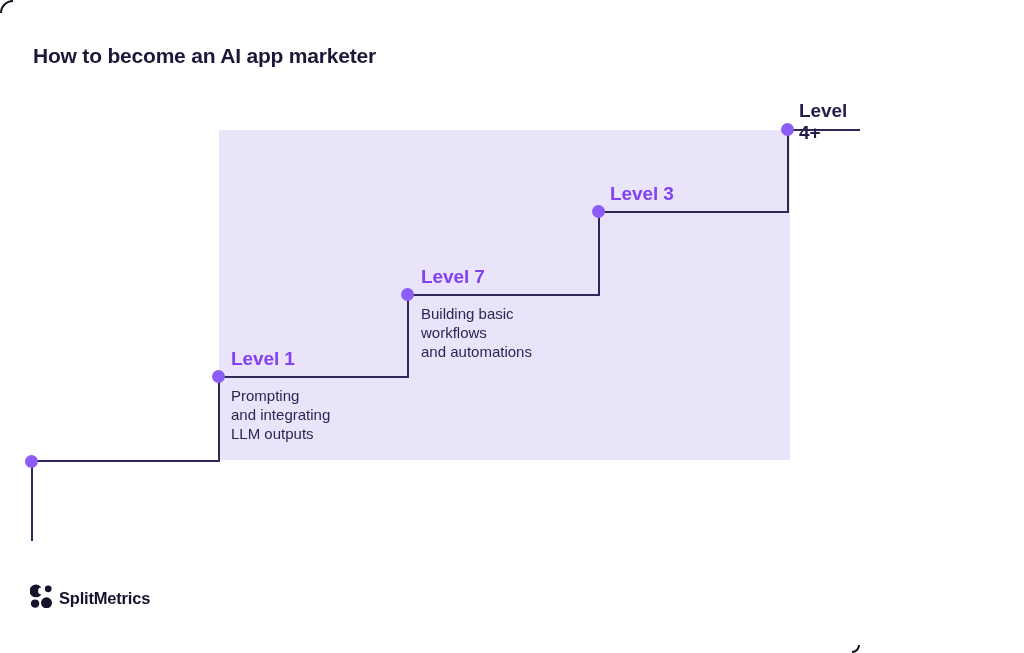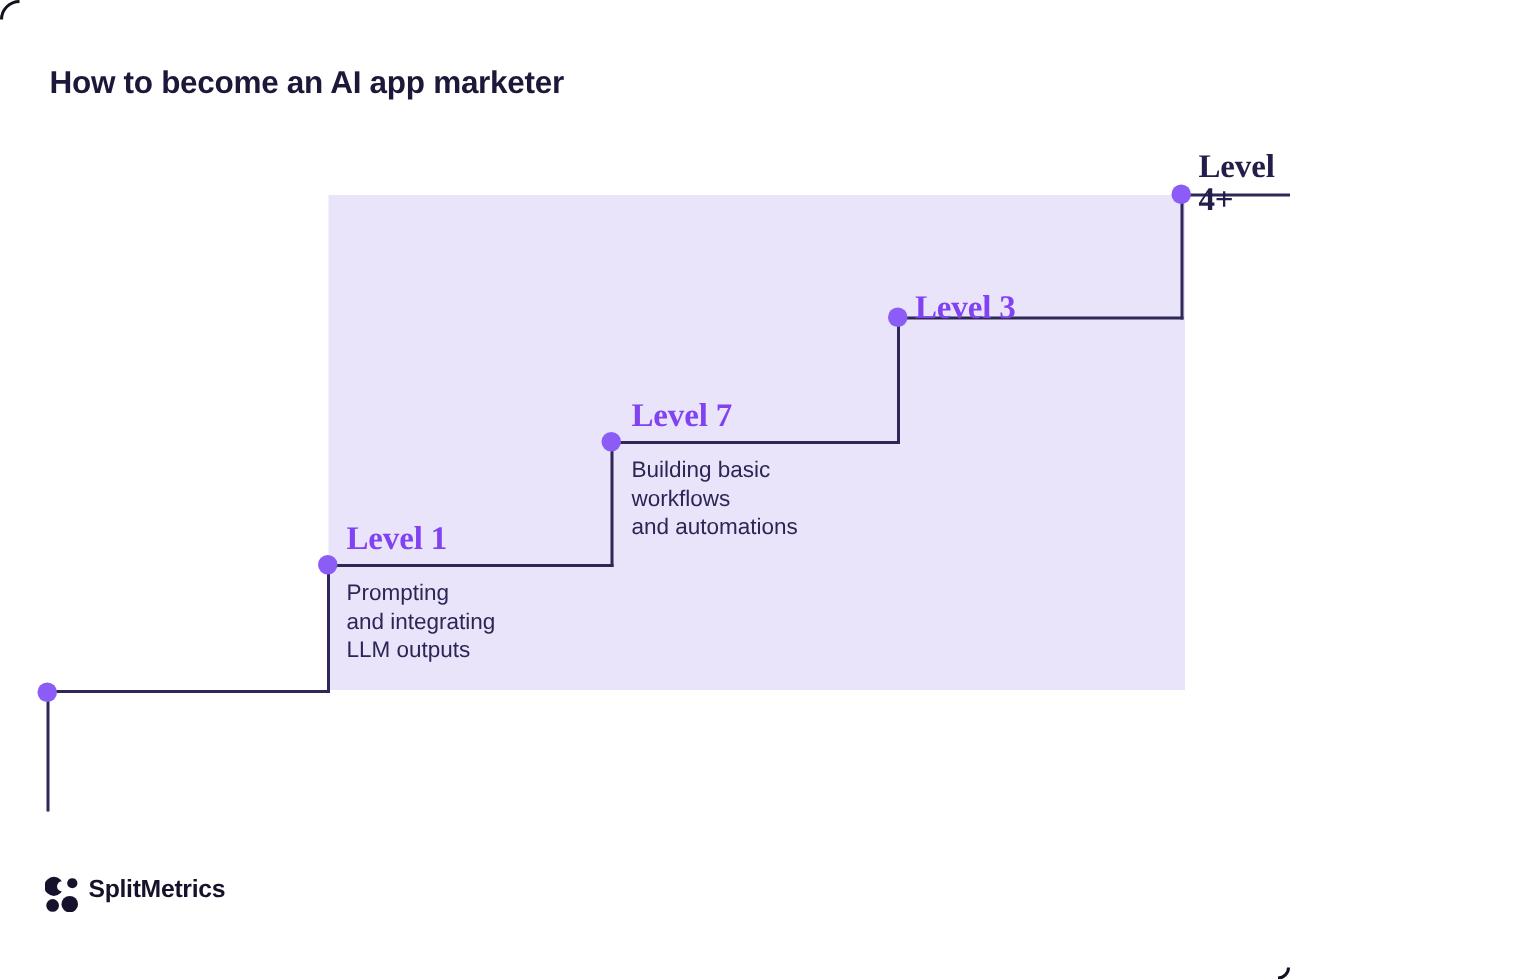--- a/index.html
+++ b/index.html
@@ -52,53 +52,52 @@
     background: #8b5cf6;
   }
   .d-cur { left: 25px;  top: 455px; }
   .d-1   { left: 212px; top: 370px; }
   .d-2   { left: 401px; top: 288px; }
   .d-3   { left: 592px; top: 205px; }
   .d-4   { left: 781px; top: 123px; }
 
   .step-label {
     position: absolute;
-    font-size: 22px;
+    font-size: 19px;
     font-weight: 700;
     line-height: 22px;
     letter-spacing: -0.1px;
     white-space: pre-line;
     color: #8142f2;
-    font-family: Liberation Serif, serif;
   }
   .step-label.navy { color: #221d49; }
   .l-cur { left: 42px;  top: 405px; }
   .l-1   { left: 231px; top: 348px; }
   .l-2   { left: 421px; top: 266px; }
-  .l-3   { left: 610px; top: 194px; }
+  .l-3   { left: 610px; top: 183px; }
   .l-4   { left: 799px; top: 100px; }
 
   .step-desc {
     position: absolute;
     font-size: 15px;
     line-height: 19px;
     white-space: pre-line;
     color: #2b2653;
   }
   .dsc-cur { left: 44px;  top: 466px; }
   .dsc-1   { left: 231px; top: 386px; }
   .dsc-2   { left: 421px; top: 304px; }
   .dsc-3   { left: 610px; top: 222px; }
   .dsc-4   { left: 799px; top: 139px; }
 
   .brand {
     position: absolute;
     left: 30px; top: 584px;
     display: flex;
-    align-items: flex-start;
+    align-items: flex-end;
     gap: 7px;
   }
   .brand-mark { display: block; }
   .brand-text {
     font-size: 16.5px;
     font-weight: 700;
     letter-spacing: -0.2px;
     color: #16122b;
   }
 

